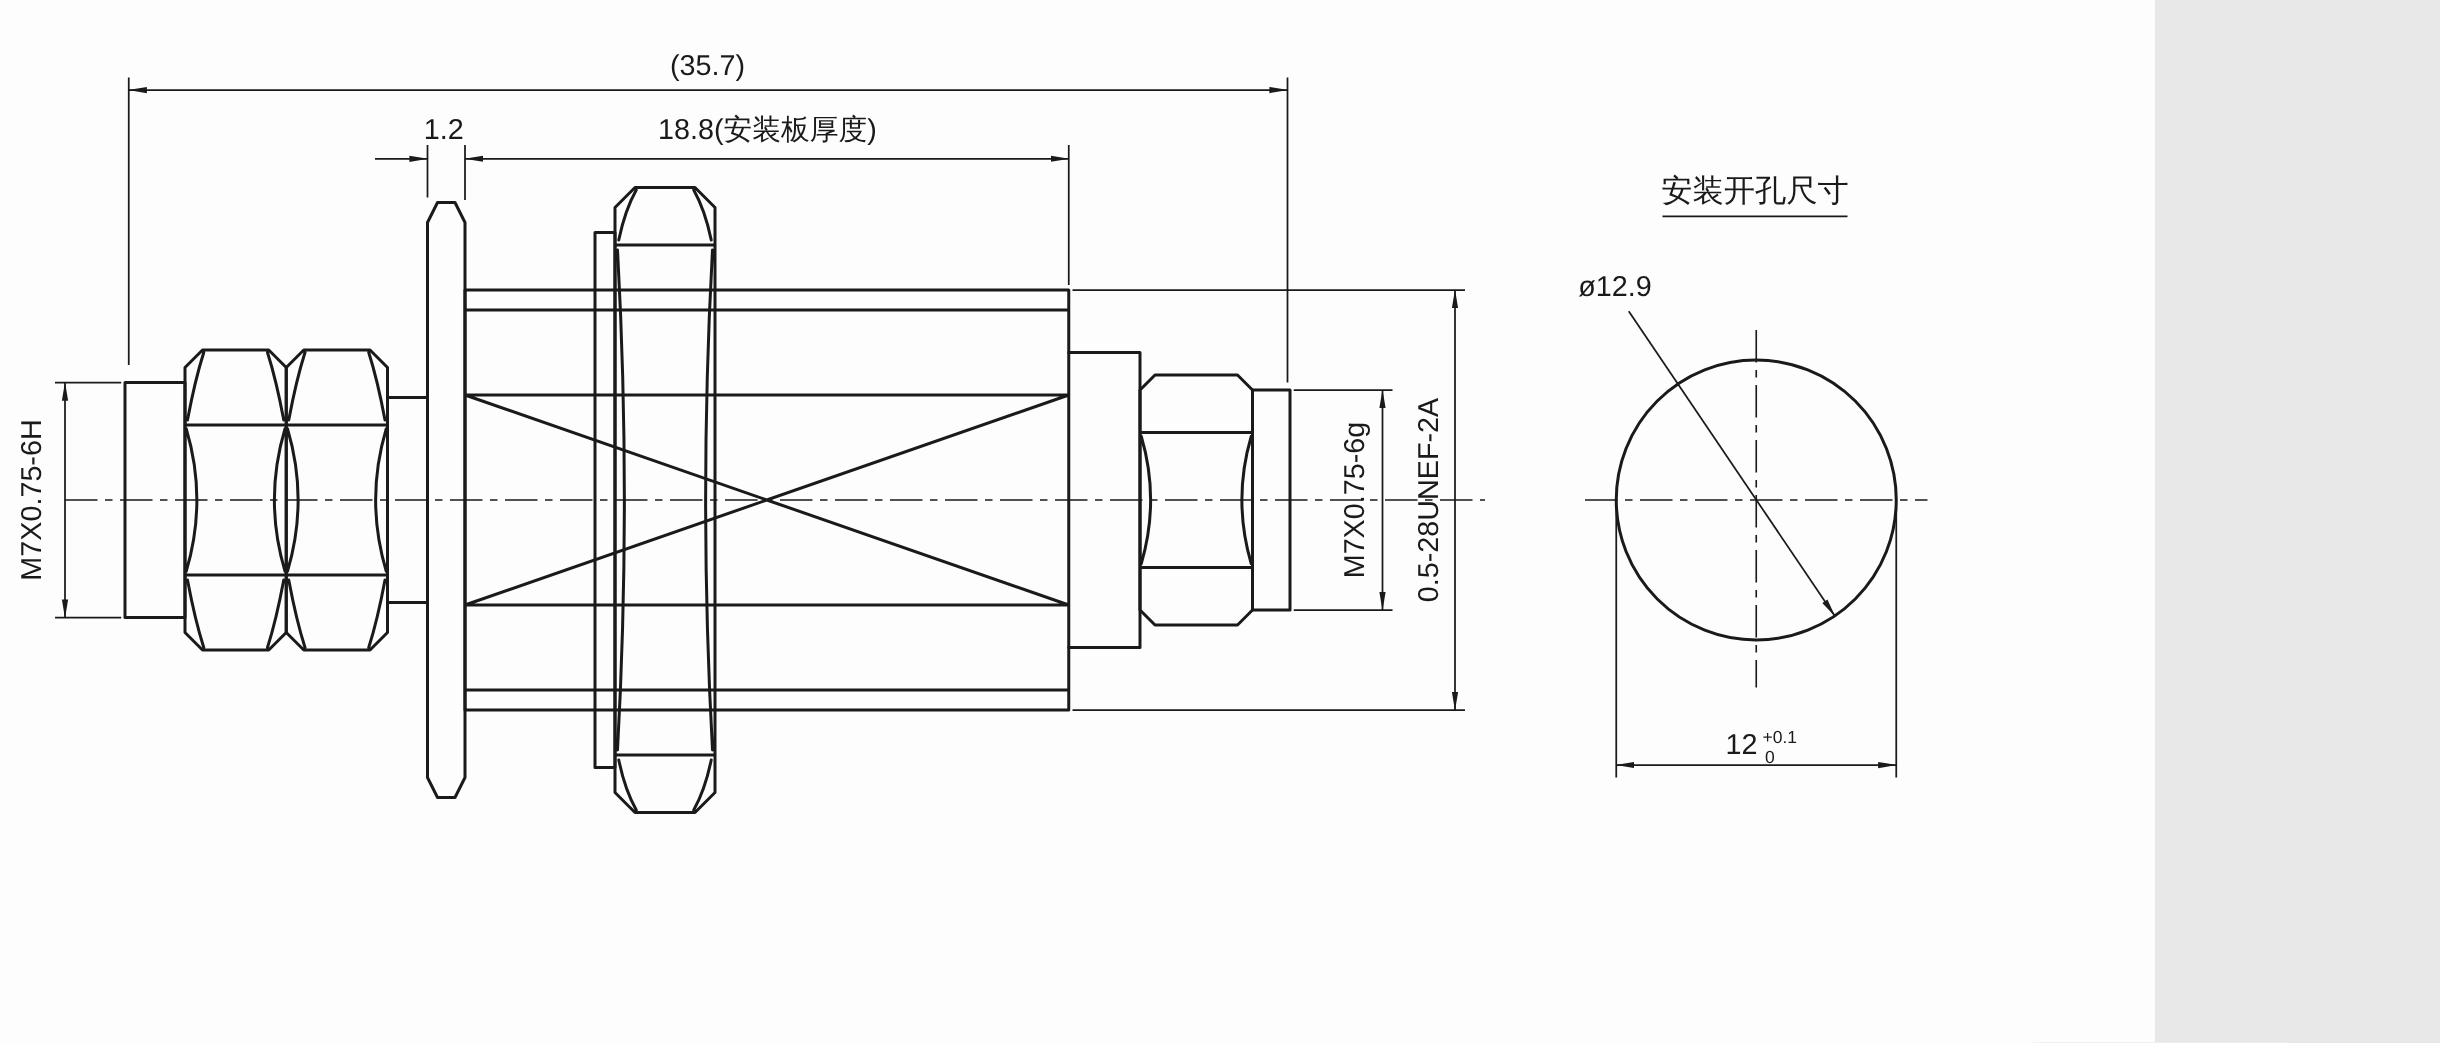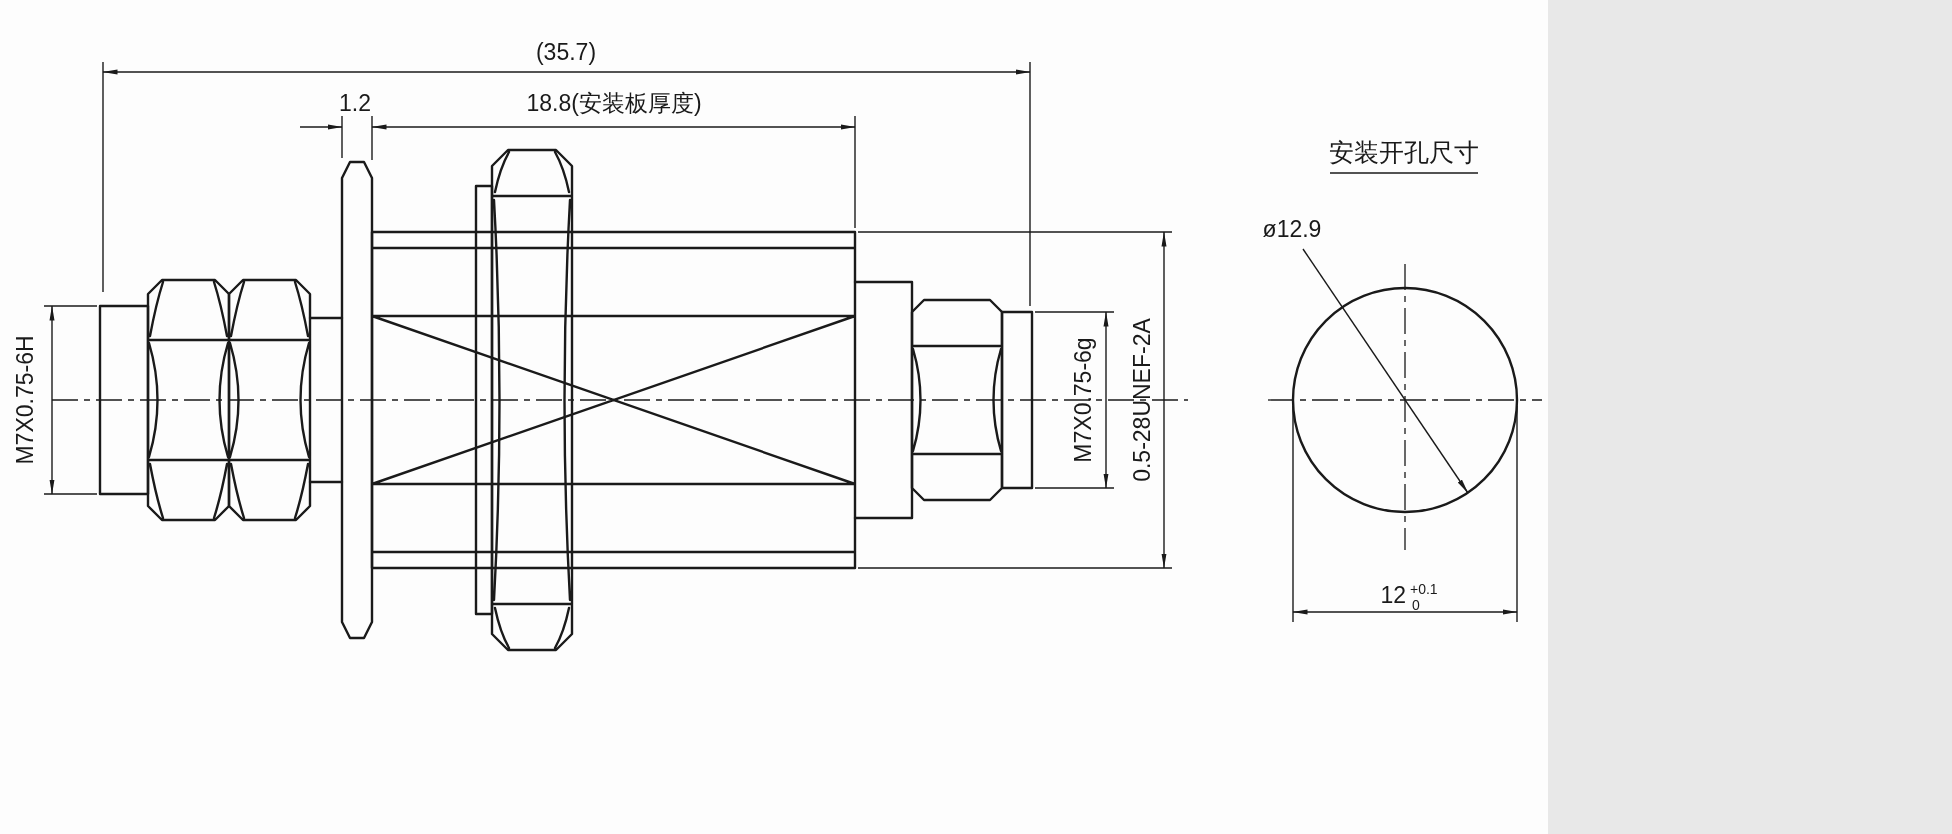--- a/index.html
+++ b/index.html
@@ -2,21 +2,21 @@
 <html><head>
 <meta charset="utf-8">
 <style>
   html, body {
     margin: 0;
     padding: 0;
     background: #e8e8e8;
   }
   .stage {
     position: relative;
-    width: 1548px;
+    width: 1724px;
     height: 834px;
     background: #fdfdfd;
     overflow: hidden;
     font-family: "Liberation Sans", sans-serif;
   }
   svg { display: block; }
   .obj {                 
     stroke: #1a1a1a;
     stroke-width: 2.4;
     fill: none;

